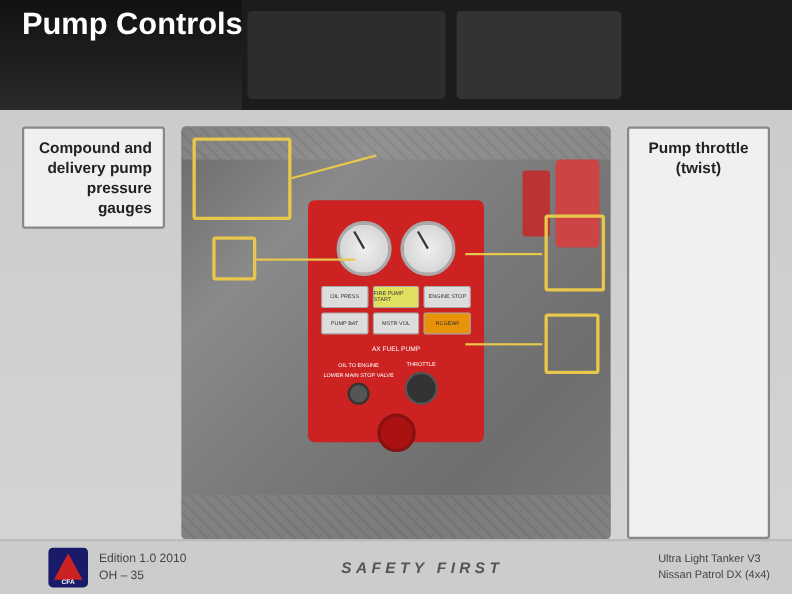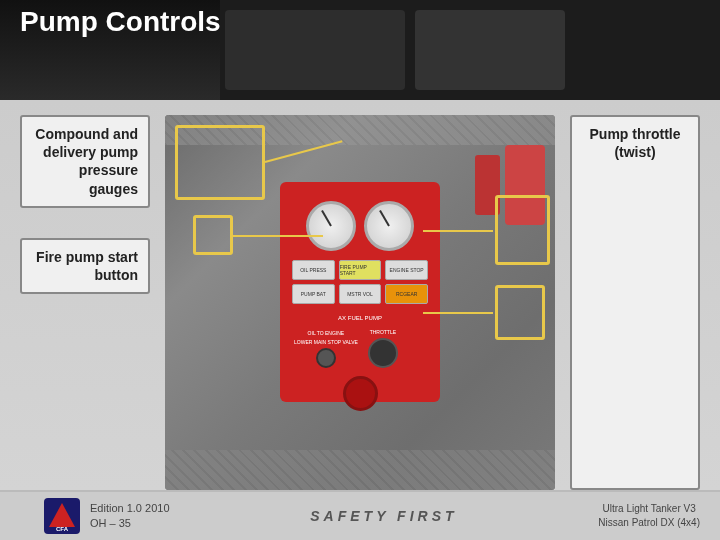--- a/index.html
+++ b/index.html
@@ -307,21 +307,21 @@
       font-size: 14px;
       font-weight: bold;
       color: #555;
       letter-spacing: 4px;
       font-style: italic;
     }
 
     .footer-right {
       font-size: 10px;
       color: #444;
-      text-align: center;
+      text-align: left;
       line-height: 1.4;
     }
 
     
     .callout-top-left {
       position: absolute;
       top: 10px;
       left: 10px;
       border: 3px solid #e8c84a;
       border-radius: 3px;
@@ -384,23 +384,20 @@
 <div class="header-text">
   <span class="main-title">Pump Controls</span>
 </div>
 
 <div class="main-content">
   <div class="content-body">
 
     <div class="left-labels">
       <div class="label-box">
         <span>Compound and delivery pump pressure gauges</span>
-      </div>
-      <div class="label-box">
-        <span>Fire pump start button</span>
       </div>
     </div>
 
     <div class="center-image">
       <div class="pump-panel">
 
         <div style="position:absolute; top:0; left:0; right:0; bottom:0; background: linear-gradient(135deg, #6a6a6a 0%, #8a8a8a 25%, #7a7a7a 50%, #6e6e6e 75%, #7a7a7a 100%); z-index:0;"></div>
 
         <div style="position:absolute; top:0; left:0; right:0; height:30px; background: repeating-linear-gradient(45deg, #888, #888 2px, #999 2px, #999 8px); z-index:1; opacity:0.5;"></div>
         <div style="position:absolute; bottom:0; left:0; right:0; height:40px; background: repeating-linear-gradient(45deg, #777, #777 2px, #888 2px, #888 8px); z-index:1; opacity:0.5;"></div>

